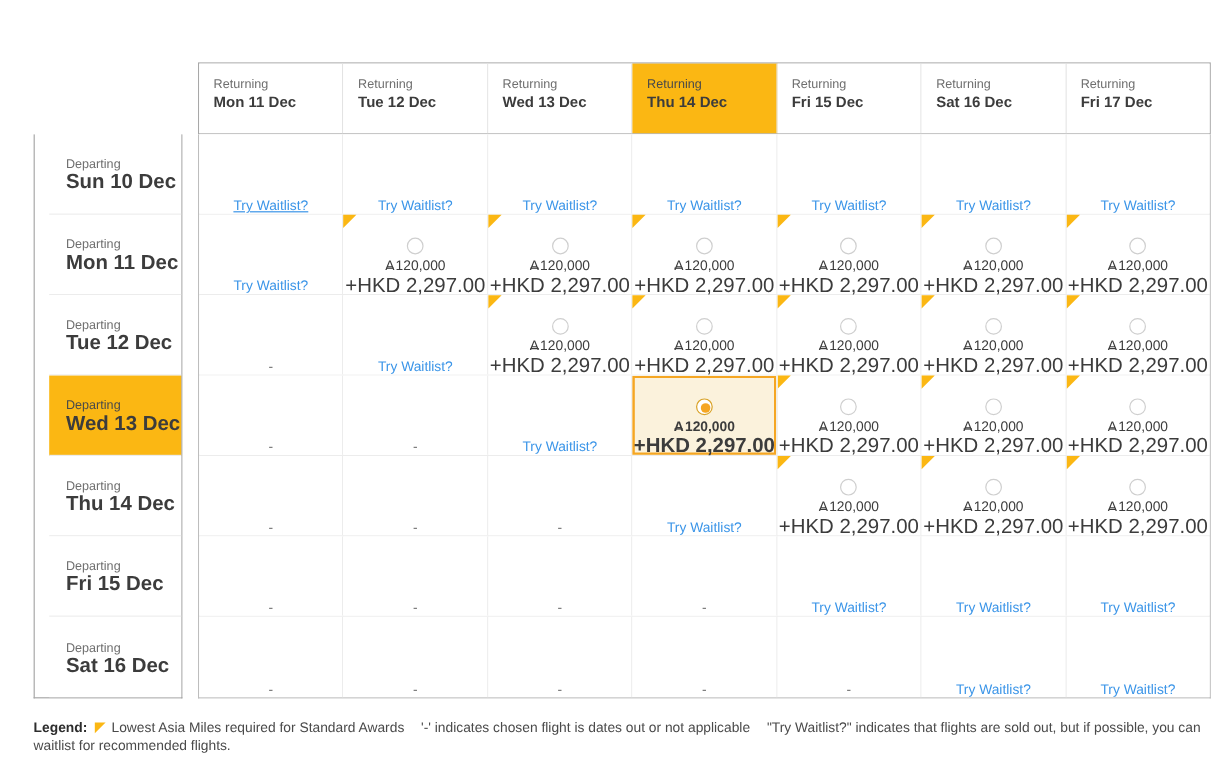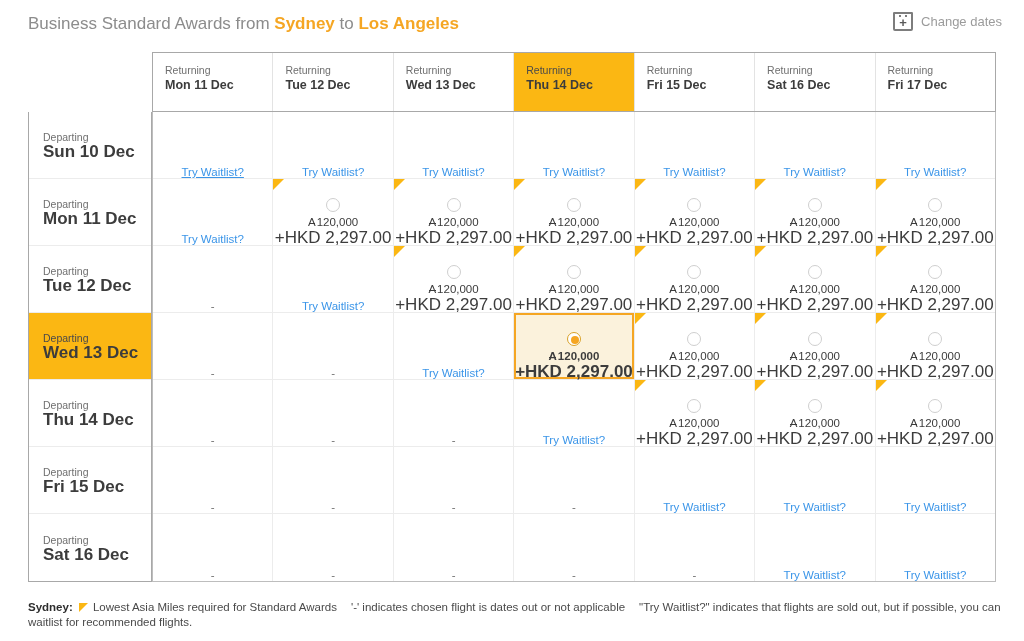--- a/index.html
+++ b/index.html
@@ -51,41 +51,41 @@
   }
   .change-dates-label { font-size: 13px; color: #9b9b9b; }
 
   
   .matrix {
     position: absolute; left: 28px; top: 52px;
     width: 968px;
     display: flex;
   }
   .date-col { width: 124px; flex: 0 0 124px; }
-  .grid-wrap { width: 844px; flex: 0 0 844px; margin-left: 0; }
+  .grid-wrap { width: 844px; flex: 0 0 844px; margin-left: 13px; }
 
   .hdr-spacer { height: 60px; }
 
   
   .hdr-row { display: flex; height: 60px;
     border: 1px solid #a8a8a8; background: #ffffff; }
   .hdr-cell {
     flex: 1 1 0; min-width: 0;
     border-right: 1px solid #e3e3e3;
     padding: 10px 0 0 12px;
     background: #ffffff;
   }
   .hdr-cell:last-child { border-right: none; }
   .hdr-cell.sel { background: #fbb713; }
   .hdr-sub { font-size: 10.5px; color: #6f6f6f; line-height: 14px; }
   .hdr-cell.sel .hdr-sub { color: #4a4a4a; }
   .hdr-date { font-size: 12.5px; font-weight: bold; color: #3c3c3c; line-height: 16px; }
 
   
-  .dates-body { border: 1px solid #a8a8a8; border-top: none; }
+  .dates-body { border: 1px solid #a8a8a8; border-top: none; padding-left: 12px; }
   .date-cell {
     height: 67px; padding: 0 0 0 14px;
     display: flex; flex-direction: column; justify-content: center;
     border-bottom: 1px solid #ececec; background: #ffffff;
   }
   .date-cell:last-child { border-bottom: none; }
   .date-cell.sel { background: #fbb713; }
   .date-sub { font-size: 10.5px; color: #6f6f6f; line-height: 14px; }
   .date-cell.sel .date-sub { color: #4a4a4a; }
   .date-main { font-size: 17px; font-weight: bold; color: #3c3c3c; line-height: 16px; }
@@ -160,36 +160,20 @@
     border-top: 9px solid #fbb713; border-right: 9px solid transparent;
     margin: 0 5px 0 3px;
   }
   .legend-gap { display: inline-block; width: 14px; }
 </style>
 </head>
 <body>
 
 <div id="app">
 
-  <div class="page-header">
-    <div class="page-title">
-      <span class="plain">Business Standard Awards from</span>
-      <span class="city">Sydney</span>
-      <span class="plain">to</span>
-      <span class="city">Los Angeles</span>
-    </div>
-    <div class="change-dates">
-      <span class="cal-icon">
-        <span class="cal-dot l"></span>
-        <span class="cal-dot r"></span>
-        <span class="cal-plus">+</span>
-      </span>
-      <span class="change-dates-label">Change dates</span>
-    </div>
-  </div>
 
   <div class="matrix">
 
     <div class="date-col">
       <div class="hdr-spacer"></div>
       <div class="dates-body" id="dates-body">
           <div class="date-cell">
             <div class="date-sub">Departing</div>
             <div class="date-main">Sun 10 Dec</div>
           </div>
@@ -464,17 +448,17 @@
             </div>
             <div class="cell">
               <span class="waitlist">Try Waitlist?</span>
             </div>
           </div>
         </div>
     </div>
   </div>
 
   <div class="legend">
-    <b>Sydney:</b>
+    <b>Legend:</b>
     <span class="legend-flag"></span><span>Lowest Asia Miles required for Standard Awards</span><span class="legend-gap"></span><span>'-' indicates chosen flight is dates out or not applicable</span><span class="legend-gap"></span><span>"Try Waitlist?" indicates that flights are sold out, but if possible, you can waitlist for recommended flights.</span>
   </div>
 
 </div>
 
 </body></html>

